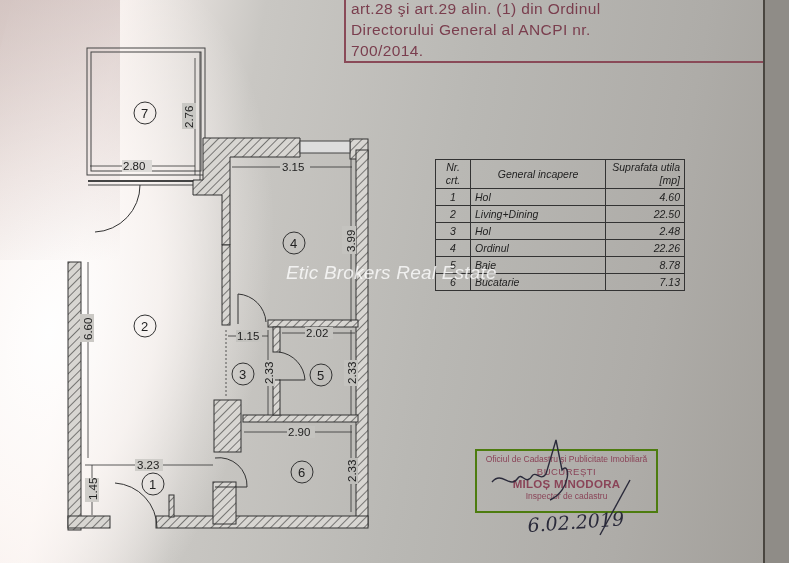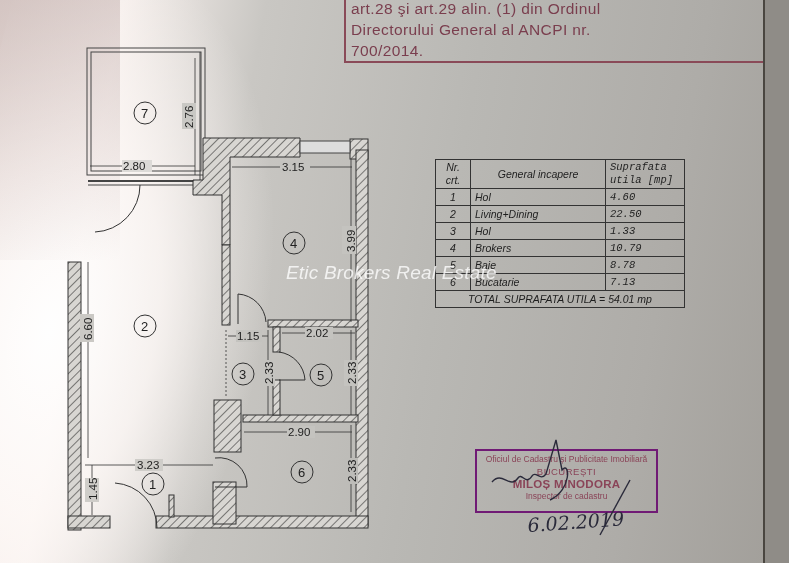--- a/index.html
+++ b/index.html
@@ -20,24 +20,24 @@
   
   svg.plan{position:absolute;left:0;top:0;}
   .dim{font-size:11.5px;fill:#222;font-family:"Liberation Sans",sans-serif;}
   .rn{font-size:13px;fill:#222;font-family:"Liberation Sans",sans-serif;}
   
   .room-table{position:absolute;left:435px;top:159px;border-collapse:collapse;font-style:italic;
     font-size:10.5px;color:#1e1e1e;width:250px;}
   .room-table td,.room-table th{border:1px solid #333;padding:1px 4px;height:14px;font-weight:normal;}
   .room-table th{font-size:10.5px;line-height:13px;}
   .c1{width:26px;text-align:center;}
-  .c3{width:70px;text-align:left;font-family:Liberation Mono, monospace;}
+  .c3{width:70px;text-align:right;}
   .wide{text-align:center;}
   
-  .stamp-bot{position:absolute;left:475px;top:449px;width:183px;height:64px;border:2px solid #701a75;
+  .stamp-bot{position:absolute;left:475px;top:449px;width:183px;height:64px;border:2px solid #4d7c0f;
     color:#8a4458;text-align:center;box-sizing:border-box;}
   .sb1{font-size:8.5px;margin-top:3px;white-space:nowrap;}
   .sb2{font-size:9.5px;margin-top:2px;letter-spacing:.5px;}
   .sb3{font-size:11.5px;font-weight:bold;margin-top:1px;letter-spacing:.3px;}
   .sb4{font-size:8.5px;margin-top:1px;}
   .sign{position:absolute;left:480px;top:430px;pointer-events:none;}
   .watermark{position:absolute;left:286px;top:262px;font-size:19px;color:rgba(255,255,255,.78);white-space:nowrap;letter-spacing:.2px;font-style:italic;}
 </style>
 </head>
 <body>
@@ -178,39 +178,36 @@
         <td class="c3">4.60</td>
       </tr>
   <tr>
         <td class="c1">2</td>
         <td>Living+Dining</td>
         <td class="c3">22.50</td>
       </tr>
   <tr>
         <td class="c1">3</td>
         <td>Hol</td>
-        <td class="c3">1.33</td>
+        <td class="c3">2.48</td>
       </tr>
   <tr>
         <td class="c1">4</td>
-        <td>Brokers</td>
-        <td class="c3">10.79</td>
+        <td>Ordinul</td>
+        <td class="c3">22.26</td>
       </tr>
   <tr>
         <td class="c1">5</td>
         <td>Baie</td>
         <td class="c3">8.78</td>
       </tr>
   <tr>
         <td class="c1">6</td>
         <td>Bucatarie</td>
         <td class="c3">7.13</td>
-      </tr>
-  <tr>
-        <td colspan="3" class="wide">TOTAL SUPRAFATA UTILA = 54.01 mp</td>
       </tr>
 </tbody>
   </table>
 
 <div class="stamp-bot">
   <div class="sb1">Oficiul de Cadastru și Publicitate Imobiliară</div>
   <div class="sb2">BUCUREȘTI</div>
   <div class="sb3">MILOȘ MINODORA</div>
   <div class="sb4">Inspector de cadastru</div>
 </div>

